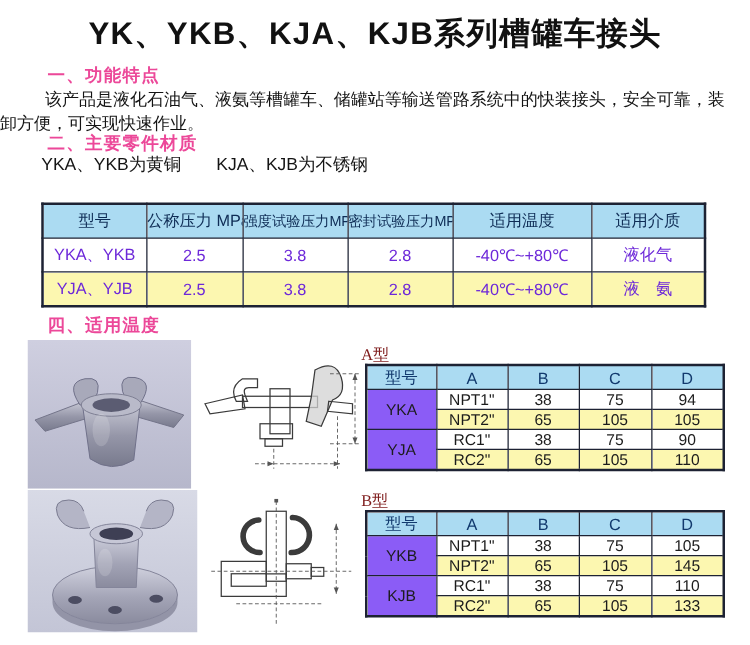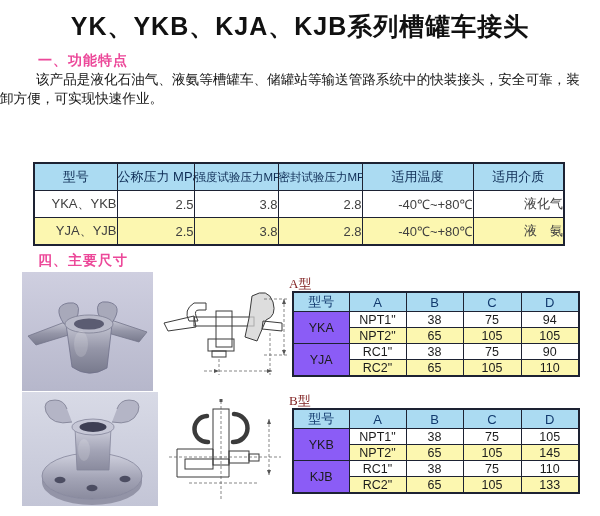--- a/index.html
+++ b/index.html
@@ -17,21 +17,21 @@
   .materials{left:33px;top:123px;font-size:14px;color:#141414;}
 
   table{border-collapse:collapse;table-layout:fixed;
         font-family:Liberation Sans, sans-serif;}
   .perf{left:33px;top:162px;width:530px;border:2px solid #1d2233;}
   .perf th,.perf td{border:1px solid #1d2233;text-align:center;vertical-align:middle;
         height:26px;padding:0;font-size:13px;font-weight:normal;overflow:hidden;white-space:nowrap;}
   .perf th{background:#abdbf2;color:#0e2c55;}
   .perf th.cond{font-size:11.5px;}
   .row-yellow td{background:#fcf7b0;}
-  .perf td{color:#404040;text-align:right;}
+  .perf td{color:#6d28d9;}
 
   .dim{width:286px;border:2px solid #1d2233;}
   .dim-a{left:292px;top:291px;}
   .dim-b{left:292px;top:408px;}
   .dim th,.dim td{border:1px solid #1d2233;text-align:center;vertical-align:middle;
         padding:0;overflow:hidden;white-space:nowrap;}
   .dim th{background:#abdbf2;color:#123a6e;font-weight:normal;font-size:13px;height:17px;}
   .dim td{height:15px;font-size:12.5px;color:#1c1c1c;}
   .dim td.model{background:#8b5cf6;}
   .tbl-label{font-family:"Liberation Serif",serif;font-size:13px;color:#7f1d1d;}
@@ -47,20 +47,22 @@
 </head>
 <body>
 
 <div class="page">
 
   <div class="abs page-title">YK、YKB、KJA、KJB系列槽罐车接头</div>
 
   <div class="abs red-h h1">一、功能特点</div>
   <div class="abs para">该产品是液化石油气、液氨等槽罐车、储罐站等输送管路系统中的快装接头，安全可靠，装卸方便，可实现快速作业。</div>
 
+  <div class="abs red-h h2">二、主要零件材质</div>
+  <div class="abs materials">YKA、YKB为黄铜　　KJA、KJB为不锈钢</div>
 
 
   <table class="abs perf">
     <colgroup>
       <col style="width:83px">
         <col style="width:77px">
         <col style="width:84px">
       <col style="width:84px">
         <col style="width:111px">
         <col style="width:91px">
@@ -86,21 +88,21 @@
       <td>YJA、YJB</td>
       <td>2.5</td>
       <td>3.8</td>
       <td>2.8</td>
       <td>-40℃~+80℃</td>
       <td>液　氨</td>
     </tr>
   </tbody>
     </table>
 
-  <div class="abs red-h h4">四、主要尺寸</div>
+  <div class="abs red-h h4">四、适用温度</div>
 
   <svg class="abs photo-a" width="131" height="119" viewBox="0 0 131 119">
     <defs>
       <linearGradient id="pbg1" x1="0" y1="0" x2="0" y2="1">
         <stop offset="0" stop-color="#cfcfe0"></stop>
           <stop offset="1" stop-color="#b6b7cb"></stop>
       </linearGradient>
       <linearGradient id="met1" x1="0" y1="0" x2="0" y2="1">
         <stop offset="0" stop-color="#c6c7d4"></stop>
           <stop offset="0.5" stop-color="#9596a8"></stop>

